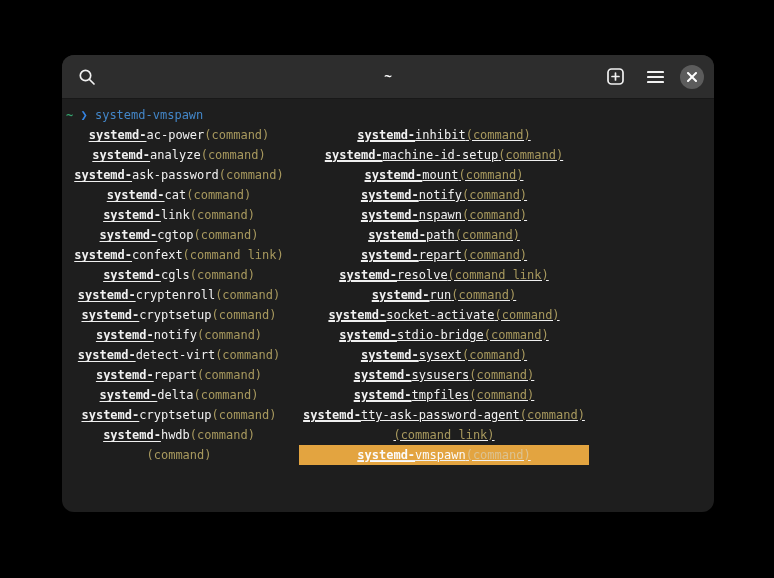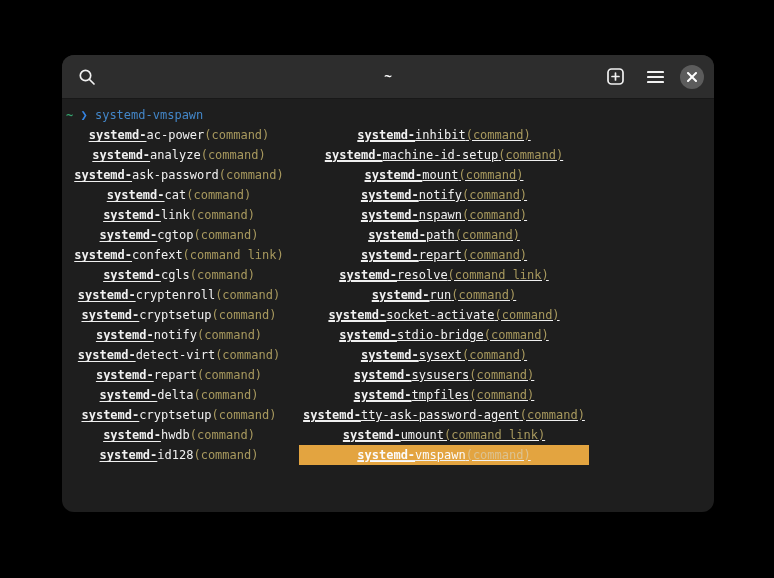--- a/index.html
+++ b/index.html
@@ -282,27 +282,25 @@
             <span class="nm"><span class="pre">systemd-</span><span>tty-ask-password-agent</span></span>
             <span class="ann">(command)</span>
           </div>
         </div>
         <div class="grid-row">
           <div class="cell c0">
             <span class="nm"><span class="pre">systemd-</span><span>hwdb</span></span>
             <span class="ann">(command)</span>
           </div>
           <div class="cell c1">
-            <span class="nm"><span class="pre">systemd-</span><span>umount</span></span>
             <span class="ann">(command link)</span>
           </div>
         </div>
         <div class="grid-row">
           <div class="cell c0">
-            <span class="nm"><span class="pre">systemd-</span><span>id128</span></span>
             <span class="ann">(command)</span>
           </div>
           <div class="cell c1 selected">
             <span class="nm"><span class="pre">systemd-</span><span>vmspawn</span></span>
             <span class="ann">(command)</span>
           </div>
         </div>
       </div>
   </div>
 </div>

